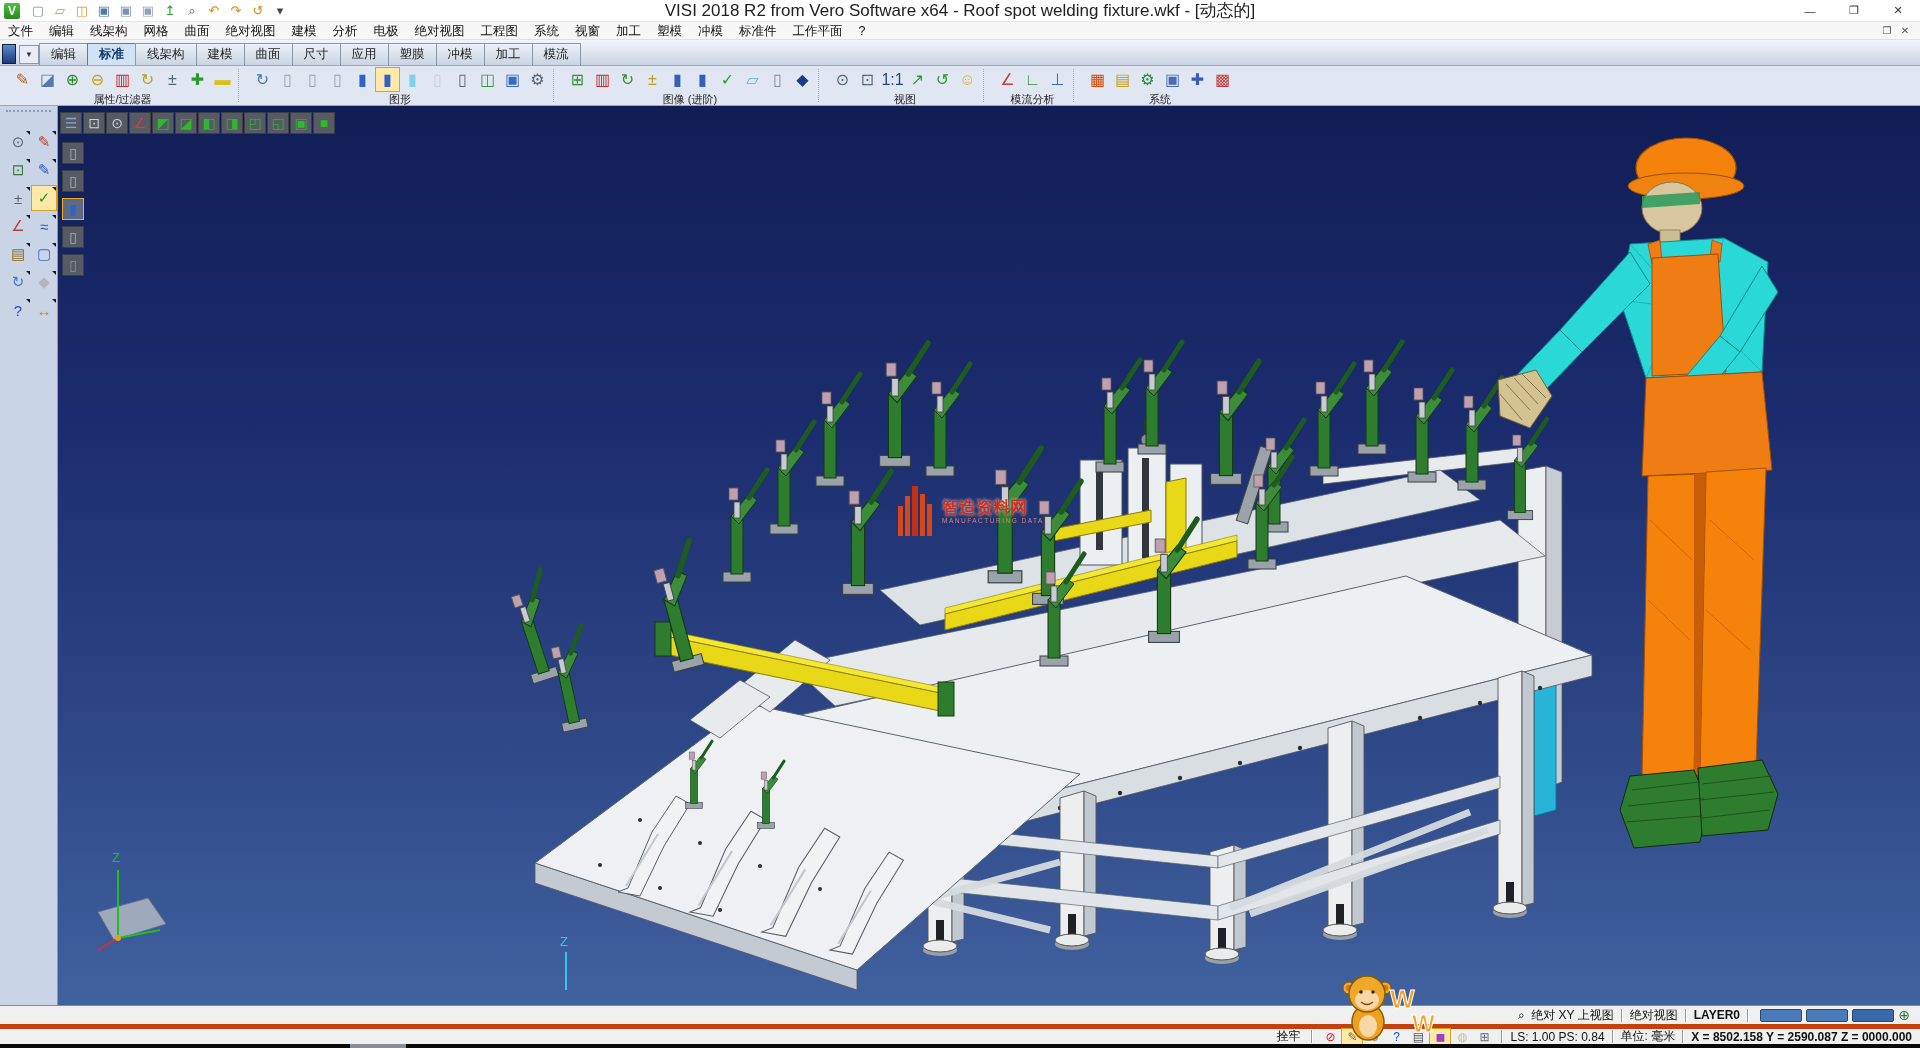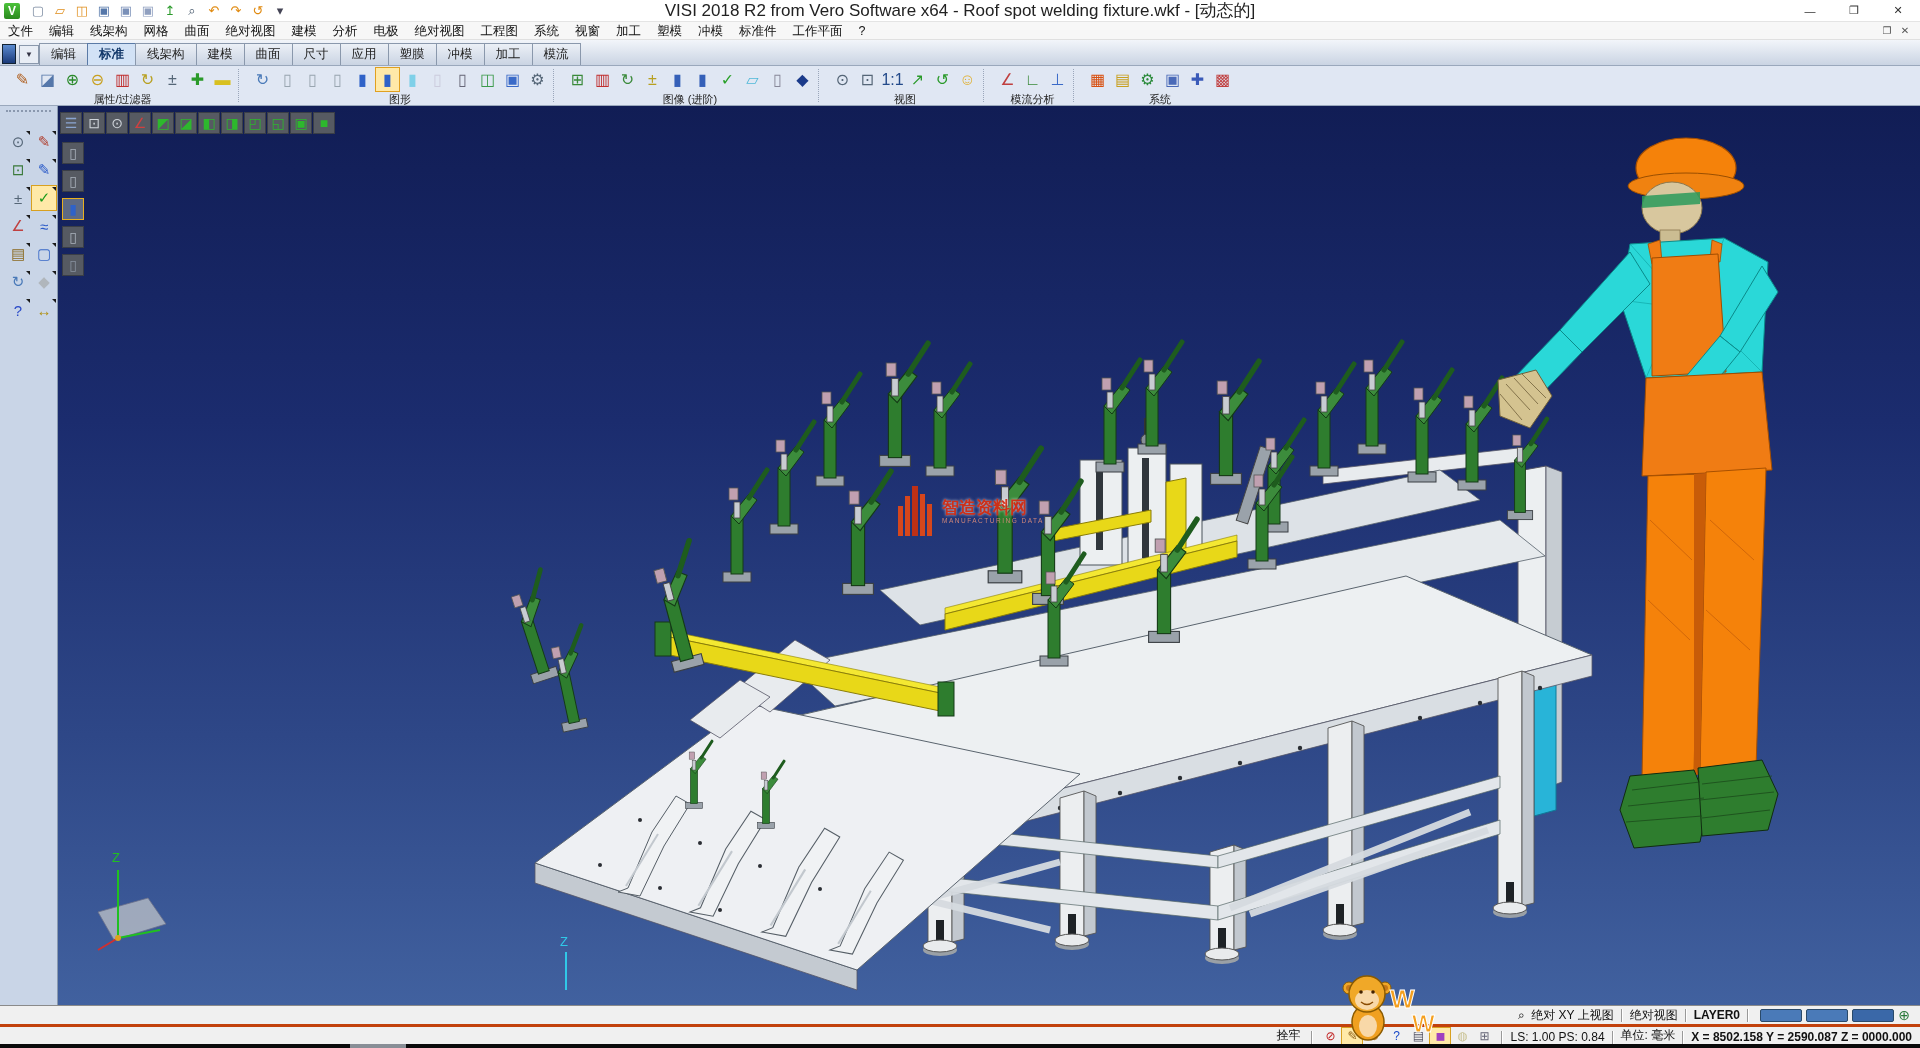--- a/index.html
+++ b/index.html
@@ -55,21 +55,21 @@
   .vtile { width:22px; height:22px; background:#565a62; border:1px solid #3a3e46; display:flex; align-items:center; justify-content:center; font-size:14px; }
   .vtile.hl { border-color:#e8b020; background:#5e6a84; }
 
   .watermark { position:absolute; left:836px; top:378px; width:160px; display:flex; align-items:center; gap:6px; opacity:.95; }
   .wm-text { display:flex; flex-direction:column; }
   .wm-brand { font-size:17px; font-weight:bold; color:#d63016; text-shadow:0 0 3px #ffffffcc; line-height:19px; }
   .wm-tag { font-size:6.5px; letter-spacing:1.5px; color:#d88a7a; }
 
   
   .status1 { height:19px; background:#f0f0f0; border-top:1px solid #8a8a8a; display:flex; align-items:center; font-size:12px; color:#111; padding-right:6px; }
-  .status2 { height:20px; background:#f0f0f0; border-top:3px solid #c2410c; display:flex; align-items:flex-end; font-size:12px; color:#111; padding-right:8px; }
+  .status2 { height:20px; background:#f0f0f0; border-top:5px solid #c2410c; display:flex; align-items:center; font-size:12px; color:#111; padding-right:8px; }
   .spacer { margin-left:auto; }
   .ssep { width:2px; height:13px; border-left:1px solid #999; border-right:1px solid #fff; margin:0 7px; }
   .sicon { width:20px; height:16px; display:flex; align-items:center; justify-content:center; font-size:12px; }
   .sicon.hl { background:#ffe9a8; outline:1px solid #d8a020; }
   .swatch { width:42px; height:13px; border:1px solid #2a4a6a; border-radius:2px; margin-left:4px; }
   .layer-label { font-weight:bold; }
   .coords-label { font-weight:bold; color:#111; }
   .lock-label { padding:0 4px; }
 
   .mascot { position:absolute; left:1340px; top:960px; width:110px; height:86px; z-index:30; }

